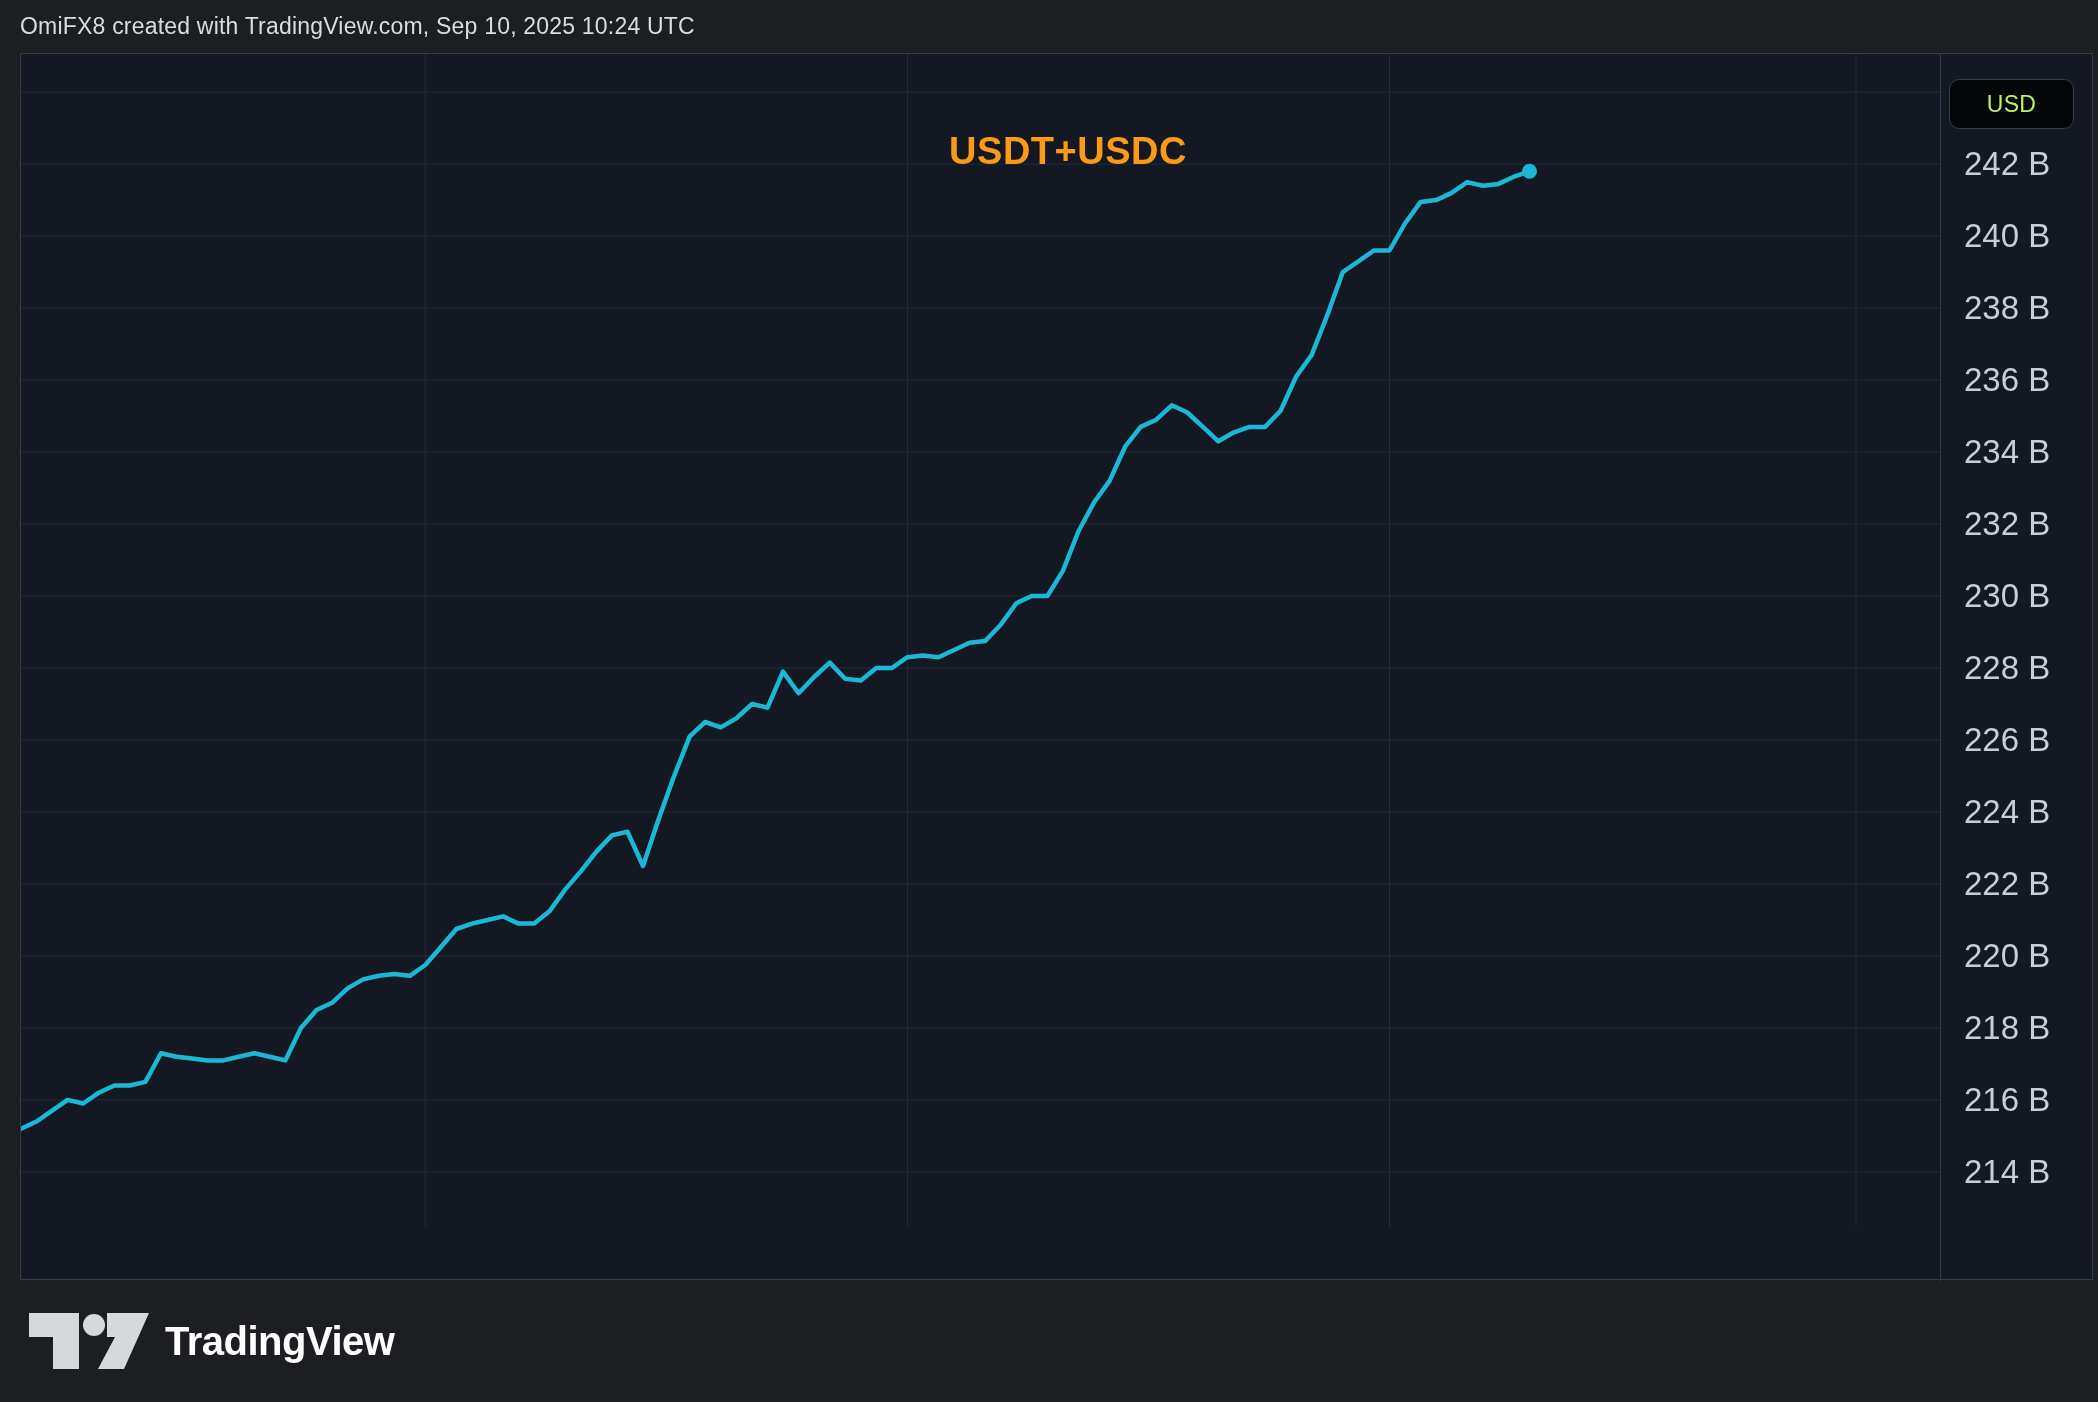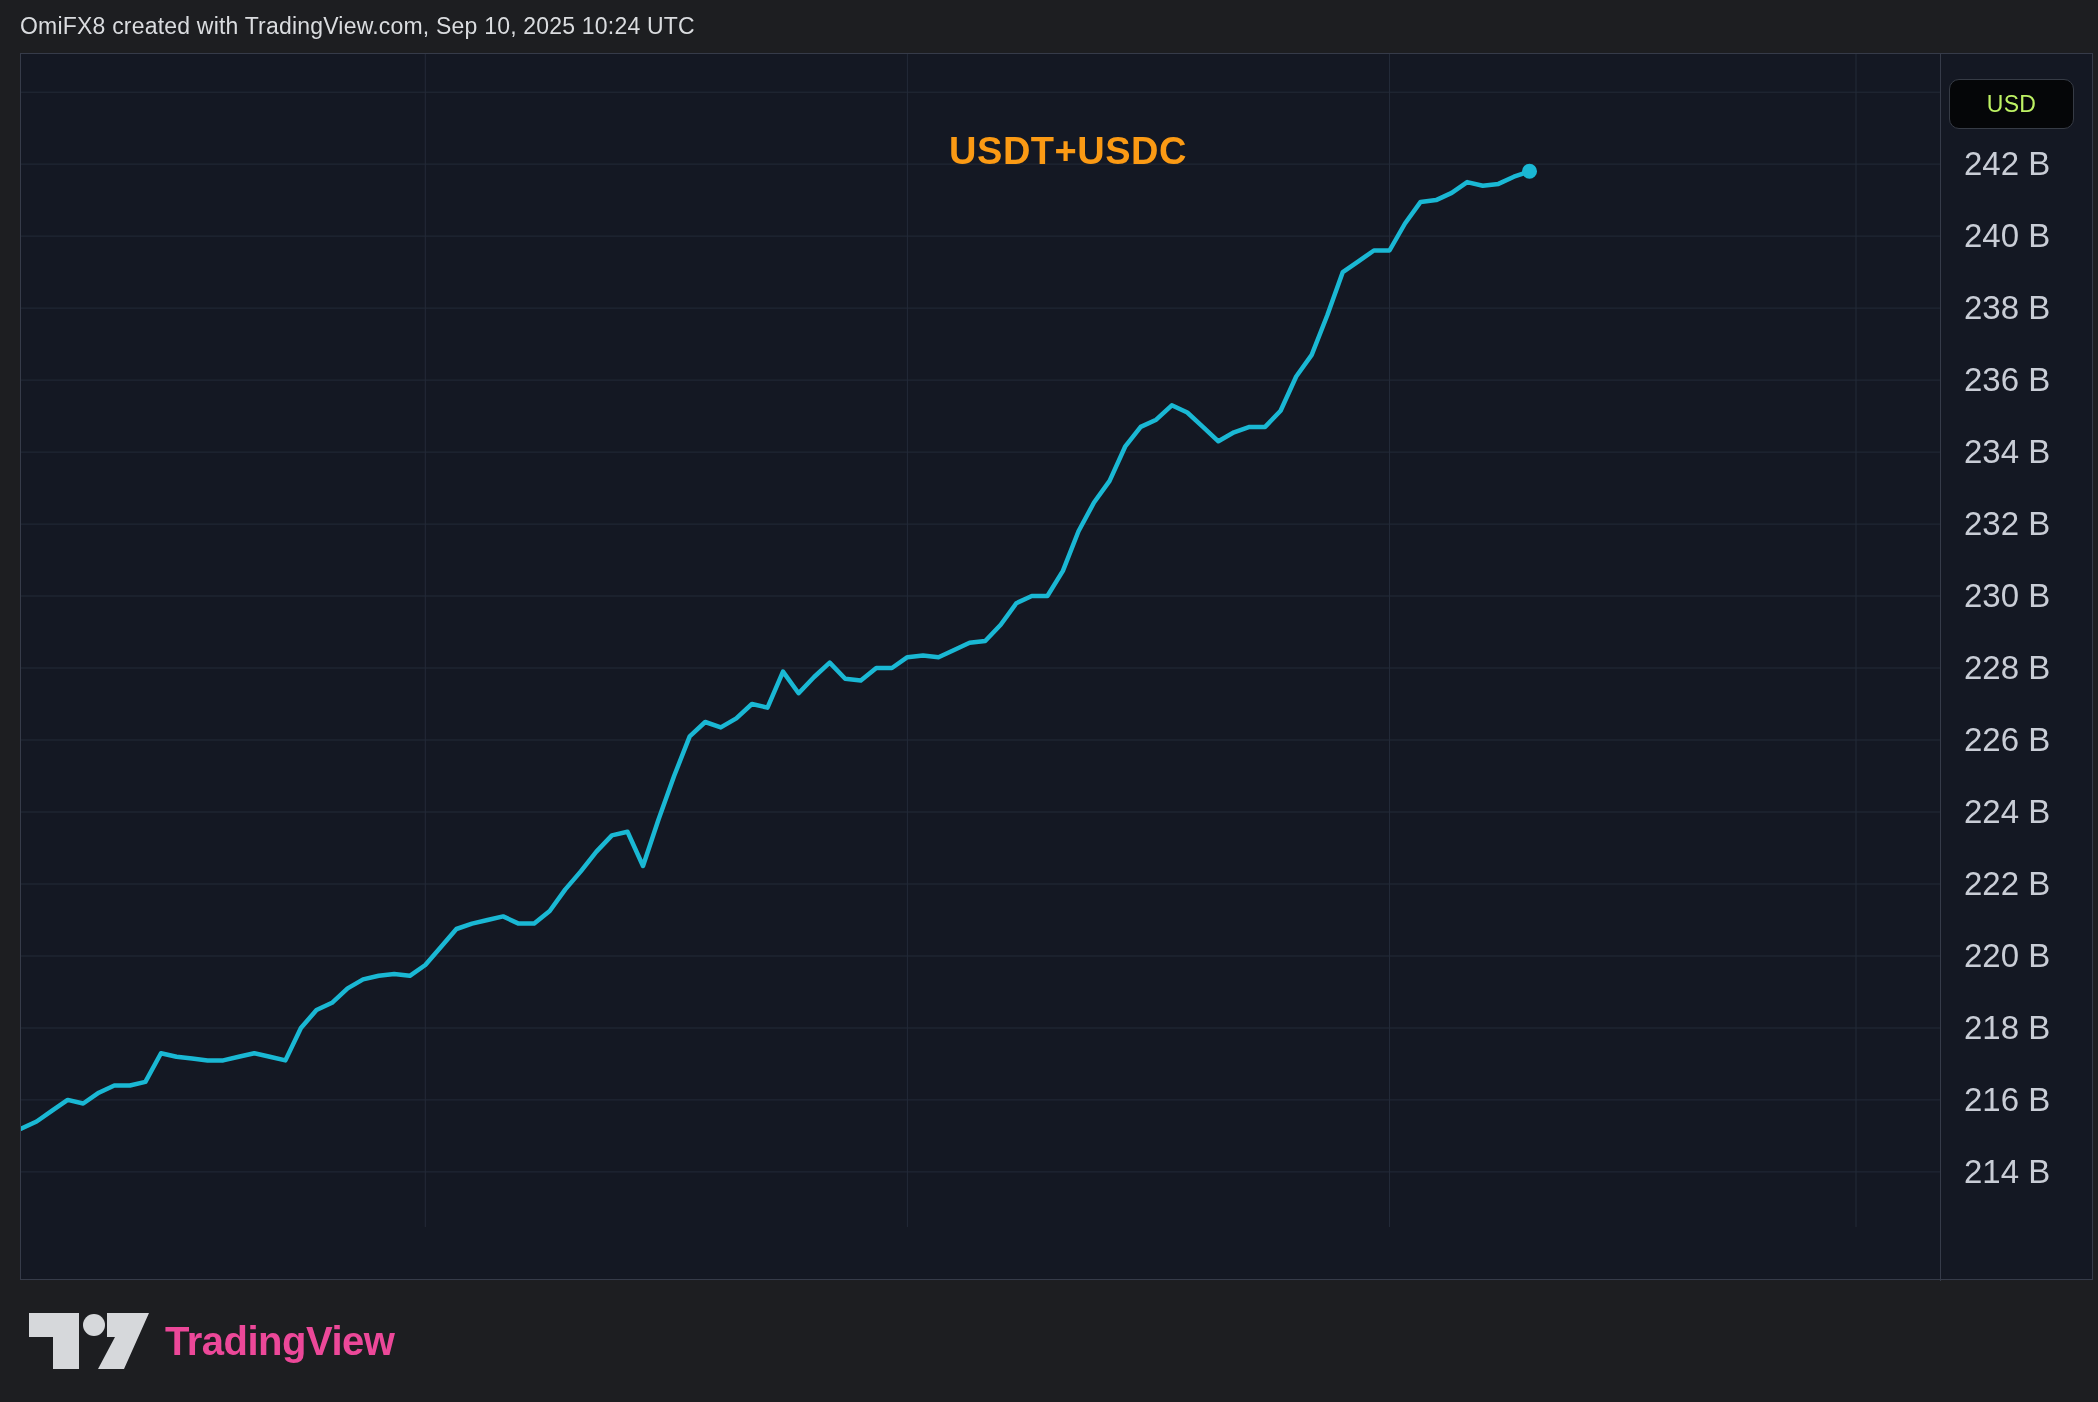--- a/index.html
+++ b/index.html
@@ -58,21 +58,21 @@
     transform:translateX(-50%);
     font-size:25px; font-weight:600; color:#c9cdd6; white-space:nowrap;
   }
   .footer {
     position:absolute; left:0; top:1280px; width:2098px; height:122px;
     display:flex; align-items:center; padding-left:27px;
   }
   .tv-logo { display:flex; align-items:center; cursor:pointer; }
   .tv-logo svg { display:block; }
   .tv-wordmark {
-    margin-left:14px; font-size:40px; font-weight:700; color:#ec4899;
+    margin-left:14px; font-size:40px; font-weight:700; color:#ffffff;
     letter-spacing:-0.5px;
   }
 </style>
 </head>
 <body>
 
 <div class="header">
   <span class="header-title">OmiFX8 created with TradingView.com, Sep 10, 2025 10:24 UTC</span>
 </div>
 

